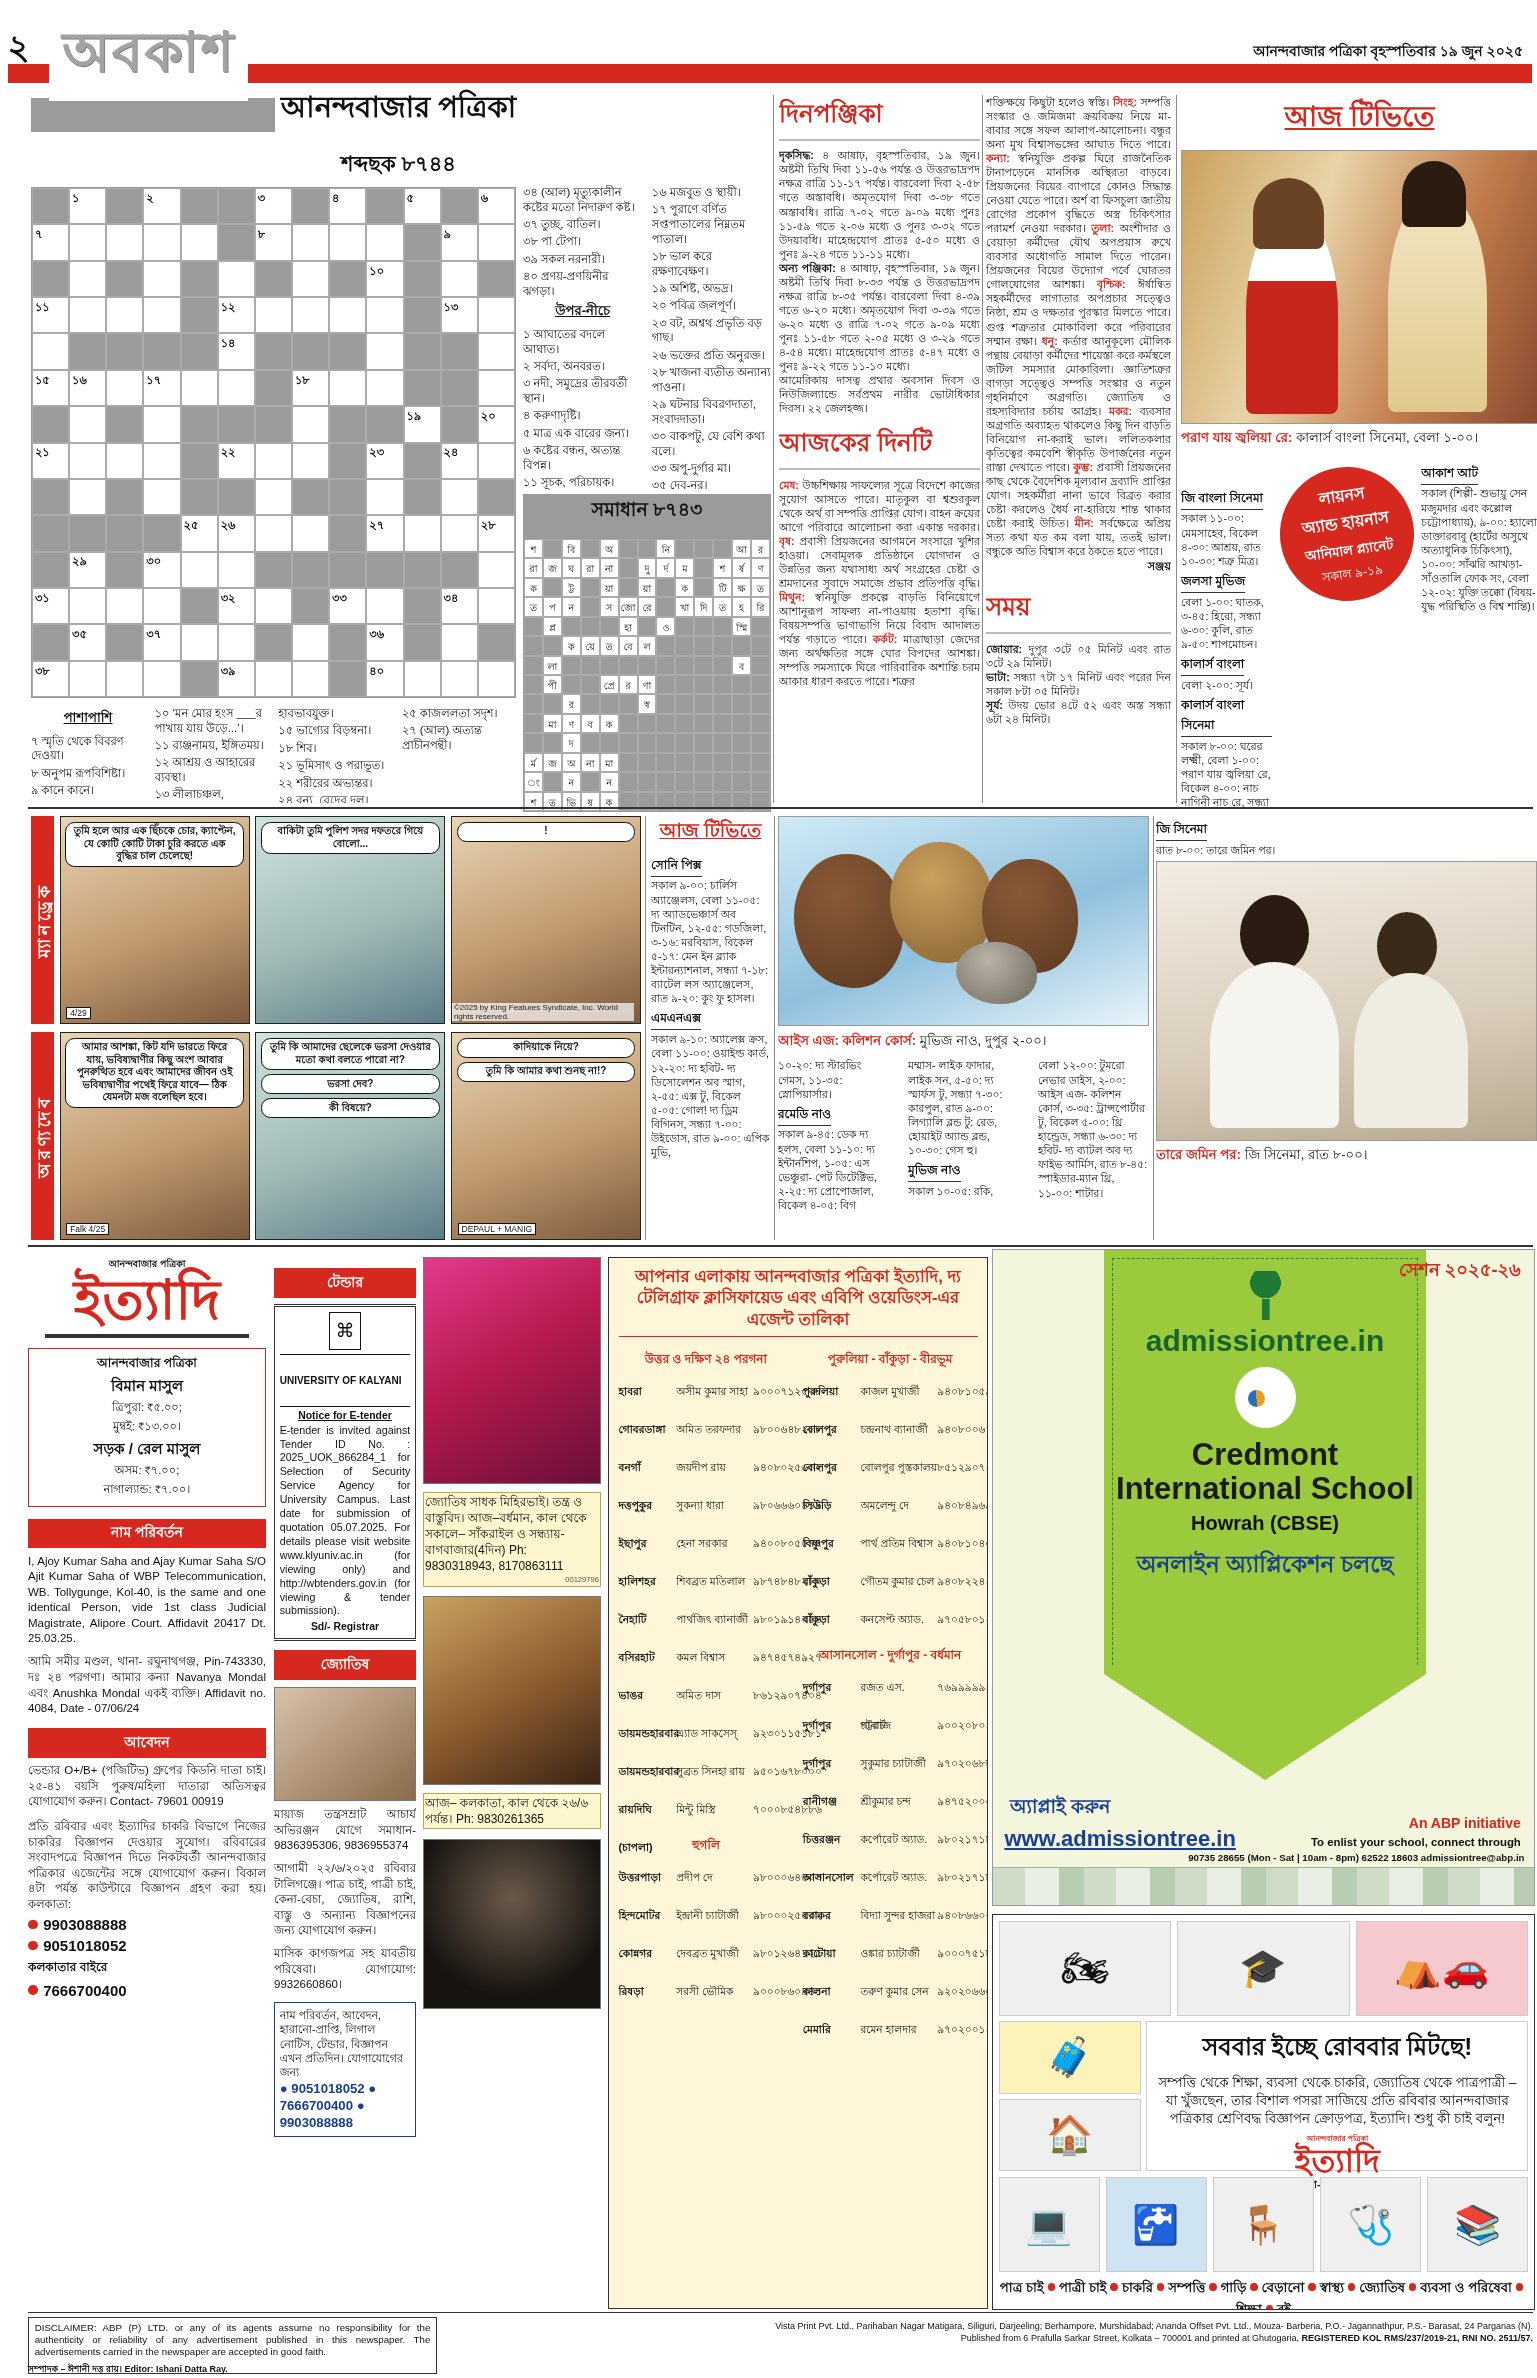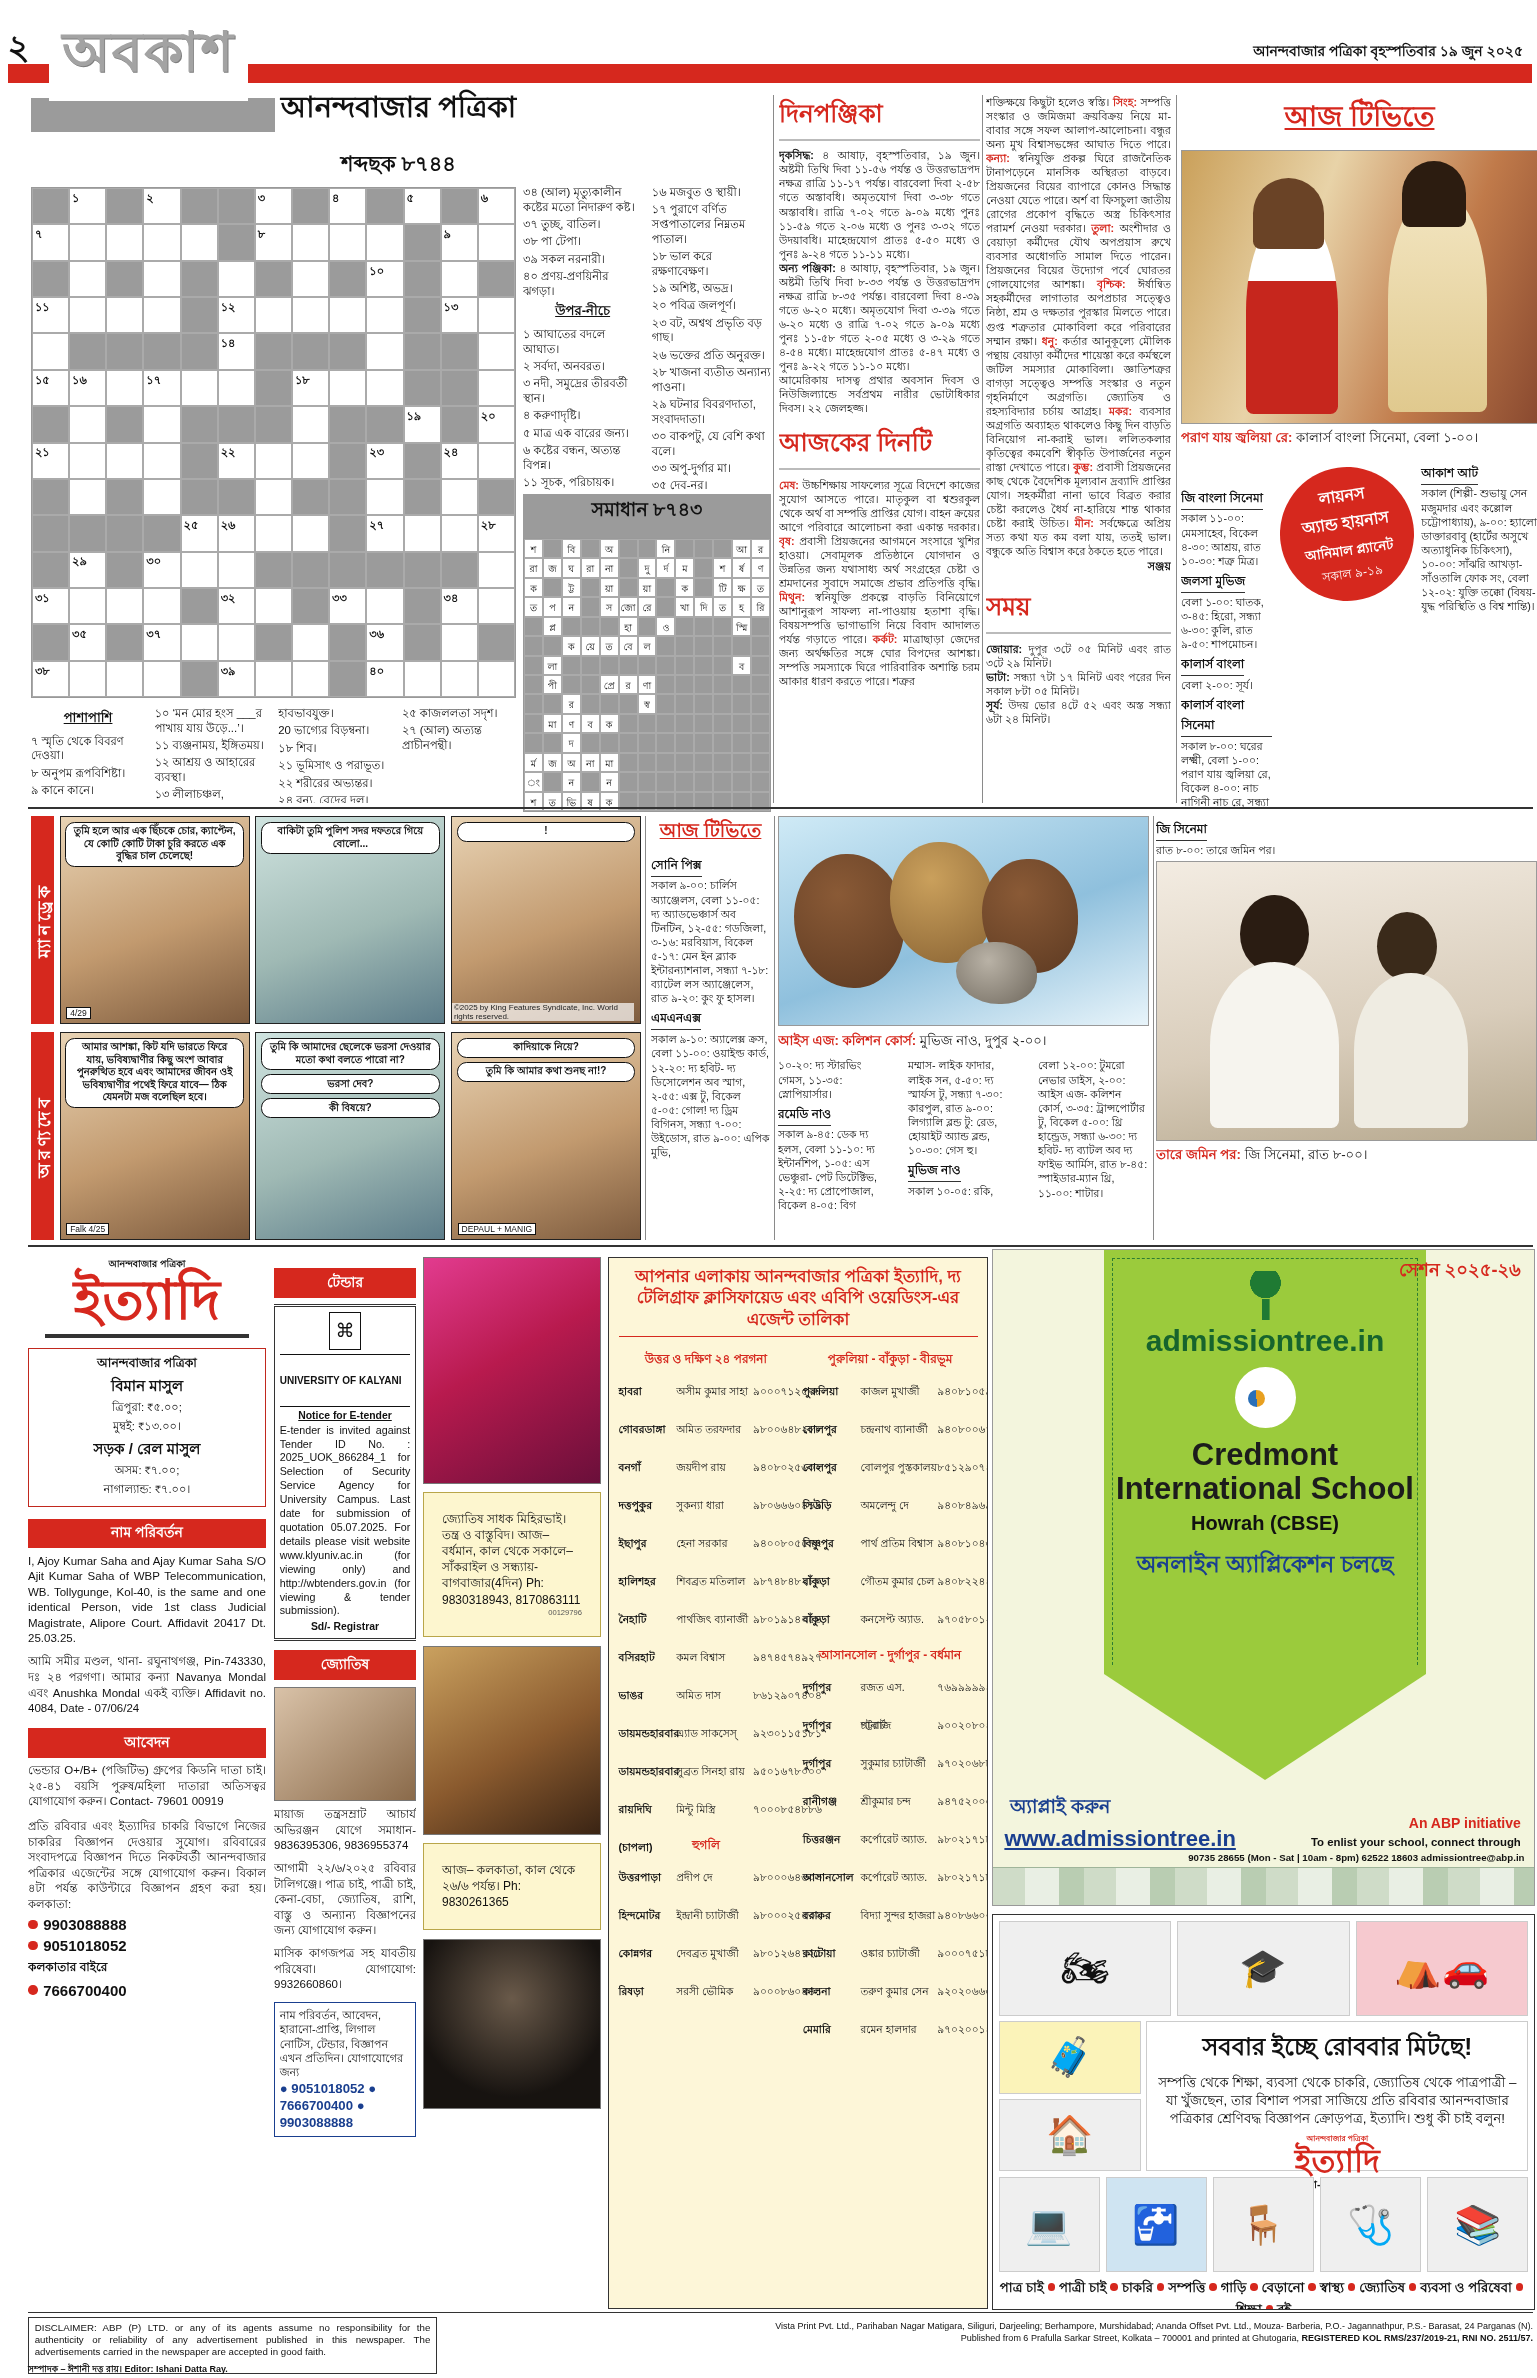--- a/index.html
+++ b/index.html
@@ -114,21 +114,21 @@
   #uok-body { font-size:10.7px; line-height:1.3; text-align:justify; }
   #uok-sd { font-size:10.4px; font-weight:bold; text-align:center; margin-top:2.8px; }
   .astro-photo { width:100%; height:114px; background:linear-gradient(140deg,#d9c2a8,#8a6a4a); border:0.9px solid #777; margin-top:7.6px; }
   #bluebox { border:1.4px solid #1a3f8f; padding:4.7px; margin-top:9.5px; font-size:11px; line-height:1.3; }
   #bluebox .bnum { color:#1a3f8f; font-weight:800; font-size:13.2px; }
 
   #jyo-col { left:423px; top:1257px; width:178px; height:1052px; overflow:hidden; }
   .deity-photo { width:100%; height:227px; background:linear-gradient(150deg,#e23b8f 0%,#b81a4e 45%,#6a0f3a 100%); border:0.9px solid #777; }
   .sadhu-photo { width:100%; height:189px; background:linear-gradient(150deg,#caa15f 0%,#8a5a2e 55%,#3a2414 100%); border:0.9px solid #777; margin-top:9.5px; }
   .dark-photo { width:100%; height:170px; background:radial-gradient(circle at 50% 35%,#6a5a4a 0%,#171310 70%); border:0.9px solid #777; margin-top:9.5px; }
-  .yellow-ad { background:#fdf6cf; border:0.9px solid #b9a64a; padding:18px; font-size:12px; line-height:1.35; margin-top:7.6px; }
+  .yellow-ad { background:#fdf6cf; border:0.9px solid #b9a64a; padding:1px; font-size:12px; line-height:1.35; margin-top:7.6px; }
   .adcode { font-size:7.6px; text-align:right; color:#555; }
 
   
   #agents { left:608px; top:1257px; width:380px; height:1052px; background:#fdf6d8; border:1.4px solid #333; padding:7.6px 9.5px; overflow:hidden; }
   #agents-title { color:#d6281e; font-size:16.6px; font-weight:800; text-align:center; line-height:1.3; border-bottom:1.9px solid #d6281e; padding-bottom:5.7px; }
   #agents-cols { display:flex; gap:9.5px; margin-top:5.7px; }
   #agents-cols > div { flex:1; }
   .ag-head { color:#d6281e; font-weight:bold; font-size:12px; text-align:center; margin:7.6px 0 1.9px; }
   .ag-row { display:flex; font-size:10.6px; line-height:38px; height:38px; }
   .ag-place { width:33%; font-weight:bold; }
@@ -463,21 +463,21 @@
         <p class="clue">৯ কানে কানে।</p>
       </div>
       <div class="clue-col">
         <p class="clue">১০ ‘মন মোর হংস ___র পাখায় যায় উড়ে...’।</p>
         <p class="clue">১১ ব্যঞ্জনাময়, ইঙ্গিতময়।</p>
         <p class="clue">১২ আশ্রয় ও আহারের ব্যবস্থা।</p>
         <p class="clue">১৩ লীলাচঞ্চল,</p>
       </div>
       <div class="clue-col">
         <p class="clue">হাবভাবযুক্ত।</p>
-        <p class="clue">20 ভাগ্যের বিড়ম্বনা।</p>
+        <p class="clue">১৫ ভাগ্যের বিড়ম্বনা।</p>
         <p class="clue">১৮ শিব।</p>
         <p class="clue">২১ ভূমিসাৎ ও পরাভূত।</p>
         <p class="clue">২২ শরীরের অভ্যন্তর।</p>
         <p class="clue">২৪ বন্য, বেদের দল।</p>
       </div>
       <div class="clue-col">
         <p class="clue">২৫ কাজললতা সদৃশ।</p>
         <p class="clue">২৭ (আল) অত্যন্ত প্রাচীনপন্থী।</p>
       </div>
     </div>

